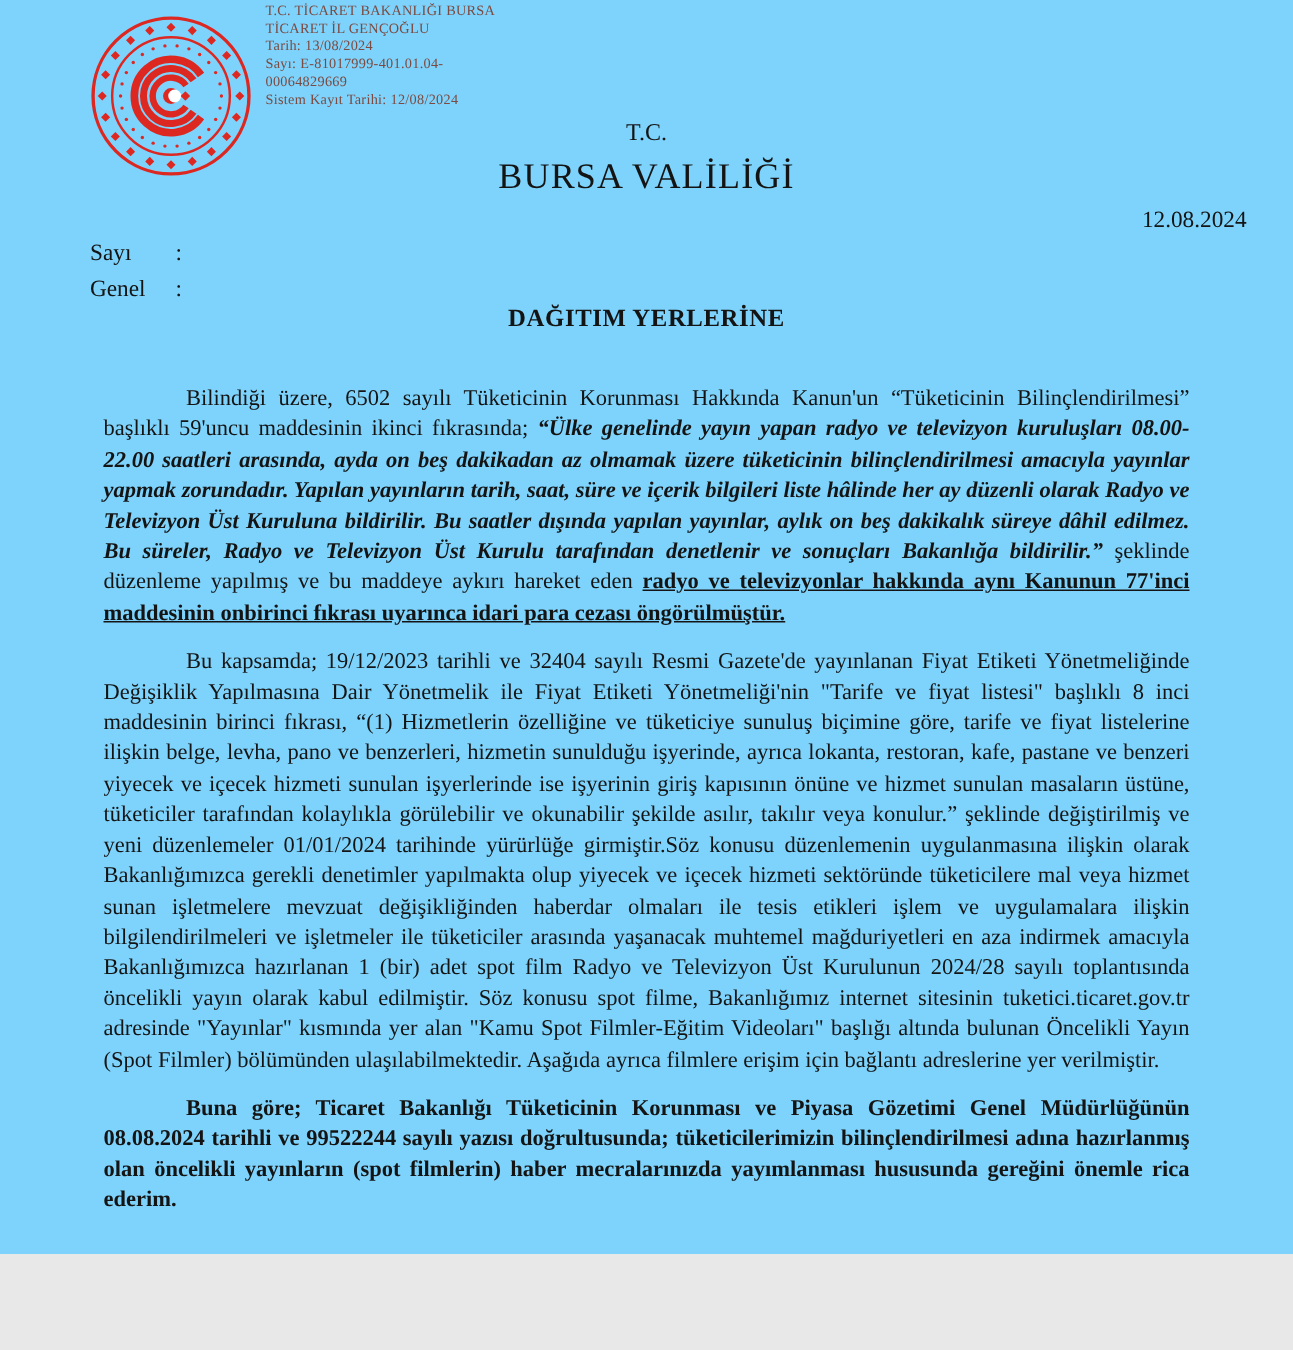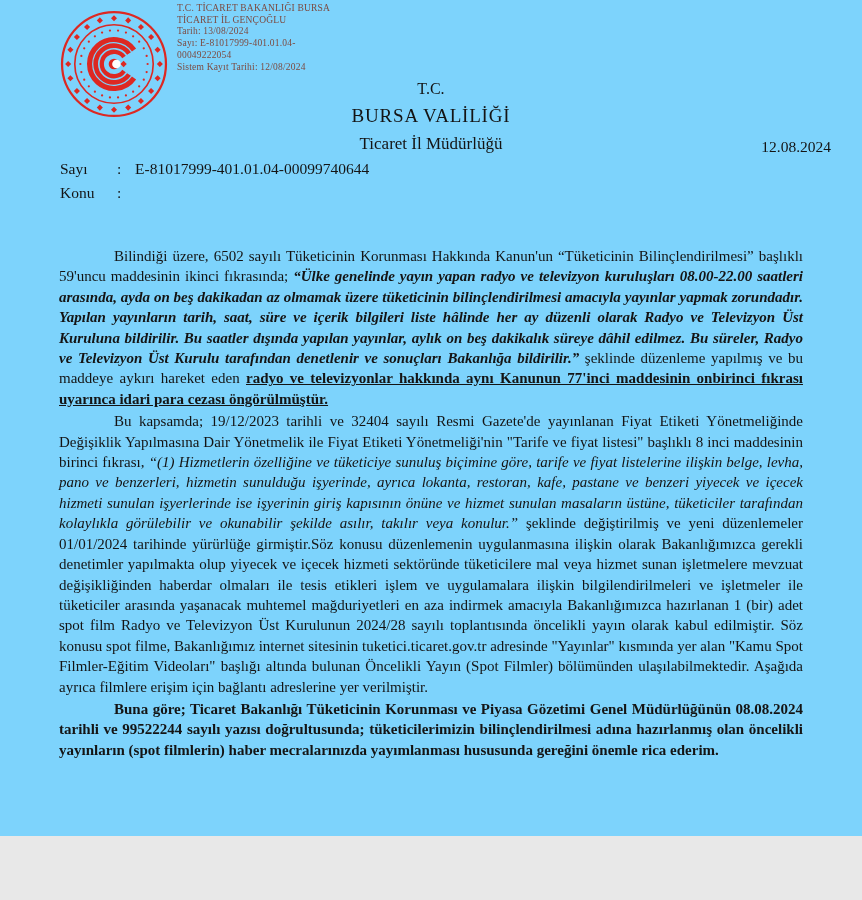--- a/index.html
+++ b/index.html
@@ -20,21 +20,21 @@
     position:absolute; left:177px; top:3px;
     font-size:9.5px; line-height:11.7px;
     letter-spacing:0.2px;
     color:#7c4a40;
     white-space:nowrap;
   }
 
   
   .center-head { position:absolute; left:231px; top:48px; width:400px; text-align:center;margin-top:32px; }
   .ch1 { font-size:16px; }
-  .ch2 { font-size:19px; letter-spacing:0.8px; margin-top:7px;text-align:center; }
+  .ch2 { font-size:24px; letter-spacing:0.8px; margin-top:7px;text-align:center; }
   .ch3 { font-size:17px; margin-top:7px; }
 
   
   .meta { position:absolute; left:60px; top:137px; font-size:15.5px; line-height:24px;margin-top:20px; }
   .meta-row { display:flex; }
   .meta-label { width:57px; }
   .meta-colon { width:18px; }
   .date { position:absolute; top:138px; right:31px; font-size:15.5px; }
 
   
@@ -42,25 +42,25 @@
     position:absolute; top:202px; left:0; right:0;
     text-align:center; font-weight:bold; font-size:16.5px; letter-spacing:0.4px;
   }
 
   
   .body-text {
     position:absolute; top:244px; left:57px; width:748px;
     font-size:15px; line-height:20.4px;
     text-align:justify;
   }
-  .body-text p { margin:2px; text-indent:55px; }
+  .body-text p { margin:12px; text-indent:55px; }
   .seg-n  { }
   .seg-bi { font-weight:bold; font-style:italic; }
   .seg-bu { font-weight:bold; text-decoration:underline; }
-  .seg-i  { font-style:italic; }
+  .seg-i  { }
   .seg-u  { }
   .seg-b  { font-weight:bold; }
 
   
   .signature {
     position:absolute; top:845px; left:540px; width:270px;
     text-align:center; font-size:15.5px; line-height:21px;
   }
 
   
@@ -132,43 +132,42 @@
       <circle cx="55.4" cy="53" r="4.2" fill="#ffffff" stroke="none"></circle>
       <rect x="60.2" y="50.8" width="4.4" height="4.4" transform="rotate(45 62.4 53)" stroke="none"></rect>
     </g>
   </svg>
 
   <div class="stamp-text" style="color: rgb(124, 74, 64);">
     <div>T.C. TİCARET BAKANLIĞI BURSA</div>
     <div>TİCARET İL GENÇOĞLU</div>
     <div>Tarih: 13/08/2024</div>
     <div>Sayı: E-81017999-401.01.04-</div>
-    <div>00049222054</div>
+    <div>00064829669</div>
     <div>Sistem Kayıt Tarihi: 12/08/2024</div>
   </div>
 
   <div class="center-head">
     <div class="ch1">T.C.</div>
     <div class="ch2">BURSA VALİLİĞİ</div>
-    <div class="ch3">Ticaret İl Müdürlüğü</div>
   </div>
 
   <div class="meta">
     <div class="meta-row">
       <span class="meta-label">Sayı</span>
       <span class="meta-colon">:</span>
-      <span>E-81017999-401.01.04-00099740644</span>
     </div>
     <div class="meta-row">
-      <span class="meta-label">Konu</span>
+      <span class="meta-label">Genel</span>
       <span class="meta-colon">:</span>
     </div>
   </div>
   <div class="date">12.08.2024</div>
 
+  <div class="doc-title">DAĞITIM YERLERİNE</div>
 
   <div class="body-text">
     <p><span class="seg-n">Bilindiği üzere, 6502 sayılı Tüketicinin Korunması Hakkında Kanun'un “Tüketicinin Bilinçlendirilmesi” başlıklı 59'uncu maddesinin ikinci fıkrasında; </span><span class="seg-bi">“Ülke genelinde yayın yapan radyo ve televizyon kuruluşları 08.00-22.00 saatleri arasında, ayda on beş dakikadan az olmamak üzere tüketicinin bilinçlendirilmesi amacıyla yayınlar yapmak zorundadır. Yapılan yayınların tarih, saat, süre ve içerik bilgileri liste hâlinde her ay düzenli olarak Radyo ve Televizyon Üst Kuruluna bildirilir. Bu saatler dışında yapılan yayınlar, aylık on beş dakikalık süreye dâhil edilmez. Bu süreler, Radyo ve Televizyon Üst Kurulu tarafından denetlenir ve sonuçları Bakanlığa bildirilir.”</span><span class="seg-n"> şeklinde düzenleme yapılmış ve bu maddeye aykırı hareket eden </span><span class="seg-bu">radyo ve televizyonlar hakkında aynı Kanunun 77'inci maddesinin onbirinci fıkrası uyarınca idari para cezası öngörülmüştür.</span></p>
     <p><span class="seg-n">Bu kapsamda; 19/12/2023 tarihli ve 32404 sayılı Resmi Gazete'de yayınlanan Fiyat Etiketi Yönetmeliğinde Değişiklik Yapılmasına Dair Yönetmelik ile Fiyat Etiketi Yönetmeliği'nin "Tarife ve fiyat listesi" başlıklı 8 inci maddesinin birinci fıkrası, </span><span class="seg-i">“(1) Hizmetlerin özelliğine ve tüketiciye sunuluş biçimine göre, tarife ve fiyat listelerine ilişkin belge, levha, pano ve benzerleri, hizmetin sunulduğu işyerinde, ayrıca lokanta, restoran, kafe, pastane ve benzeri yiyecek ve içecek hizmeti sunulan işyerlerinde ise işyerinin giriş kapısının önüne ve hizmet sunulan masaların üstüne, tüketiciler tarafından kolaylıkla görülebilir ve okunabilir şekilde asılır, takılır veya konulur.” </span><span class="seg-n">şeklinde değiştirilmiş ve yeni düzenlemeler 01/01/2024 tarihinde yürürlüğe girmiştir.Söz konusu düzenlemenin uygulanmasına ilişkin olarak Bakanlığımızca gerekli denetimler yapılmakta olup yiyecek ve içecek hizmeti sektöründe tüketicilere mal veya hizmet sunan işletmelere mevzuat değişikliğinden haberdar olmaları ile tesis etikleri işlem ve uygulamalara ilişkin bilgilendirilmeleri ve işletmeler ile tüketiciler arasında yaşanacak muhtemel mağduriyetleri en aza indirmek amacıyla Bakanlığımızca hazırlanan 1 (bir) adet spot film Radyo ve Televizyon Üst Kurulunun 2024/28 sayılı toplantısında öncelikli yayın olarak kabul edilmiştir. Söz konusu spot filme, Bakanlığımız internet sitesinin </span><span class="seg-u">tuketici.ticaret.gov.tr</span><span class="seg-n"> adresinde "Yayınlar" kısmında yer alan "Kamu Spot Filmler-Eğitim Videoları" başlığı altında bulunan Öncelikli Yayın (Spot Filmler) bölümünden ulaşılabilmektedir. Aşağıda ayrıca filmlere erişim için bağlantı adreslerine yer verilmiştir.</span></p>
     <p><span class="seg-b">Buna göre; Ticaret Bakanlığı Tüketicinin Korunması ve Piyasa Gözetimi Genel Müdürlüğünün 08.08.2024 tarihli ve 99522244 sayılı yazısı doğrultusunda; tüketicilerimizin bilinçlendirilmesi adına hazırlanmış olan öncelikli yayınların (spot filmlerin) haber mecralarınızda yayımlanması hususunda gereğini önemle rica ederim.</span></p>
   </div>
 
   <div class="signature">
     <div>Rıza GENÇOĞLU</div>
     <div>Vali a.</div>

